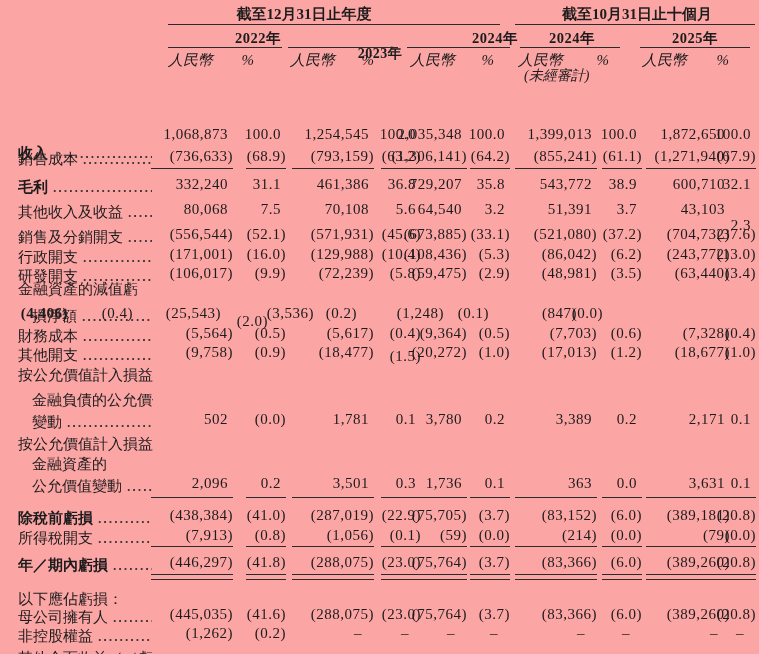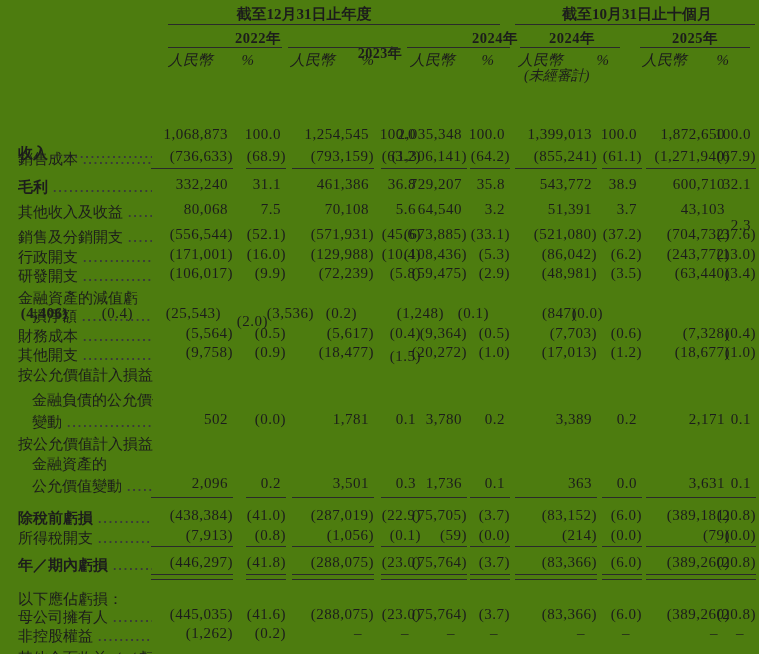--- a/index.html
+++ b/index.html
@@ -1,17 +1,17 @@
 <!DOCTYPE html>
 <html><head>
 <meta charset="utf-8">
 <style>
   html,body{margin:0;padding:0;background:#fff;}
   #page{
-    position:relative;width:759px;height:654px;background:#4d7c0f;
+    position:relative;width:759px;height:654px;background:#fca5a5;
     overflow:hidden;color:#1c1c1c;
     font-family:"Liberation Serif","DejaVu Serif",serif;
     font-size:15px;line-height:1.1;
   }
   .abs{position:absolute;white-space:nowrap;}
   .cjk{font-family:"Liberation Serif","DejaVu Serif",serif;}
   .num{font-family:"Liberation Serif","DejaVu Serif",serif;letter-spacing:0.5px;}
   .b{font-weight:bold;}
   .it{font-style:italic;}
   .hrule{position:absolute;height:0;border-top:1.5px solid #2a2a2a;}
@@ -178,21 +178,21 @@
         <span class="abs num right" style="right: 473px; top: 0px;">(9.9)</span>
         <span class="abs num right" style="right: 385px; top: 0px;">(72,239)</span>
         <span class="abs num right" style="right: 338px; top: 0px;">(5.8)</span>
         <span class="abs num right" style="right: 292px; top: 0px;">(59,475)</span>
         <span class="abs num right" style="right: 249px; top: 0px;">(2.9)</span>
         <span class="abs num right" style="right: 162px; top: 0px;">(48,981)</span>
         <span class="abs num right" style="right: 117px; top: 0px;">(3.5)</span>
         <span class="abs num right" style="right: 29px; top: 0px;">(63,440)</span>
         <span class="abs num right" style="right: 3px; top: 0px;">(3.4)</span>
       </div>
-      <div class="abs" style="left: 0px; top: 287px; width: 759px; height: 19px; text-align: right;">
+      <div class="abs" style="left: 0px; top: 278px; width: 759px; height: 19px; text-align: right;">
         <div class="abs rowlabel cjk" style="left: 18px; top: 0px; width: 135px; height: 19px;">
           <span class="txt">金融資產的減值虧</span>
         </div>
       </div>
       <div class="abs" style="left: 0px; top: 305px; width: 606px; height: 19px;">
         <div class="abs rowlabel cjk" style="left: 32px; top: 0px; width: 121px; height: 19px;">
           <span class="txt">損淨額</span>
           <i class="leader"></i>
         </div>
         <span class="abs num right" style="right: 538px; top: 0px; font-weight: bold;">(4,406)</span>

